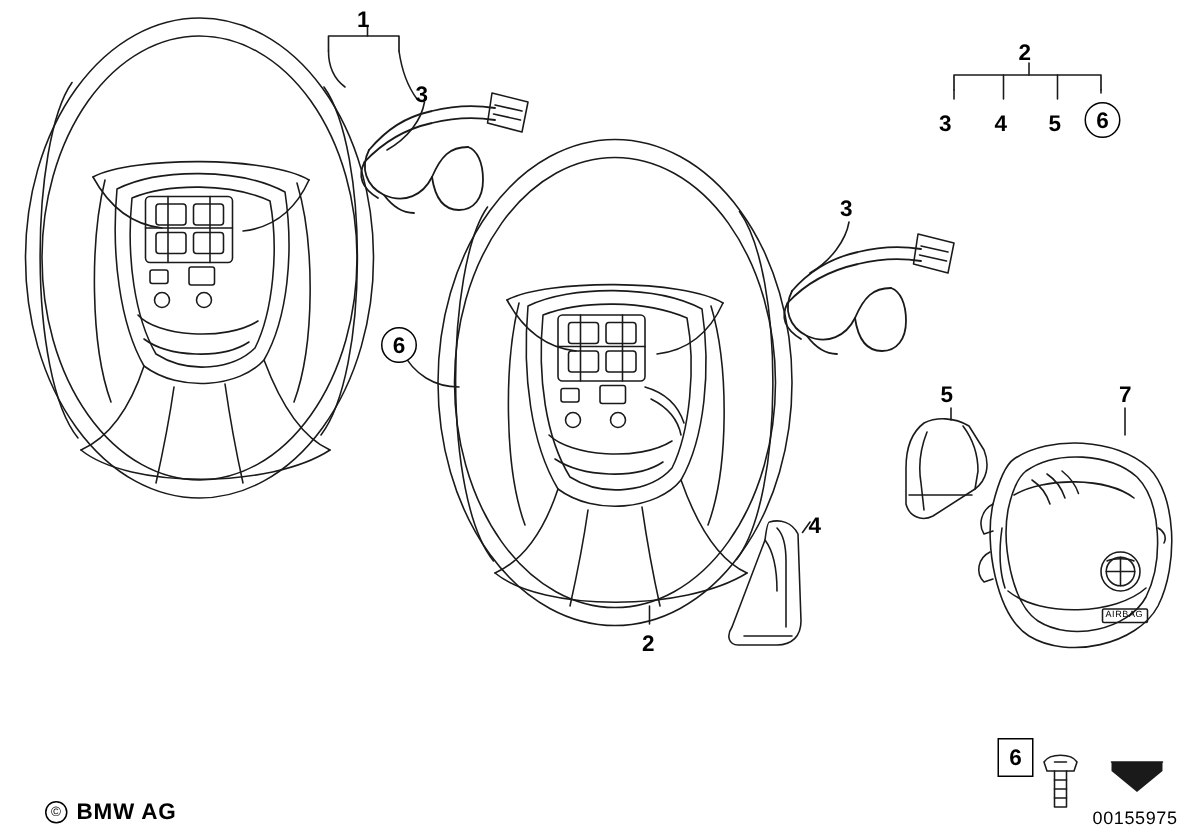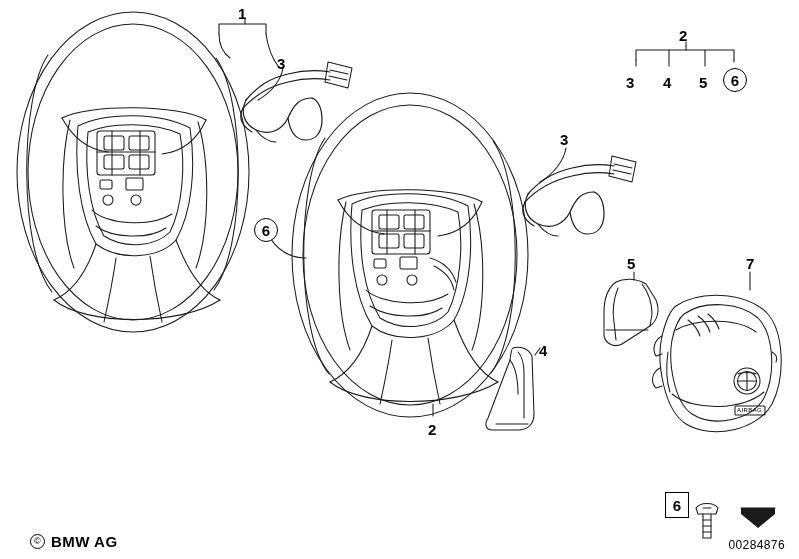--- a/index.html
+++ b/index.html
@@ -234,13 +234,13 @@
 <div class="num" style="left:539px;top:343px;">4</div>
 <div class="num" style="left:428px;top:422px;">2</div>
 <div class="boxnum" style="left:665px;top:492px;">6</div>
 
 <div style="position:absolute;left:737px;top:407px;font-size:6px;letter-spacing:.4px;">AIRBAG</div>
 
 <div class="footer-left">
   <span class="copy-c">©</span>
   <span>BMW AG</span>
 </div>
-<div class="footer-right">00284876</div>
+<div class="footer-right">00155975</div>
 
 </body></html>

